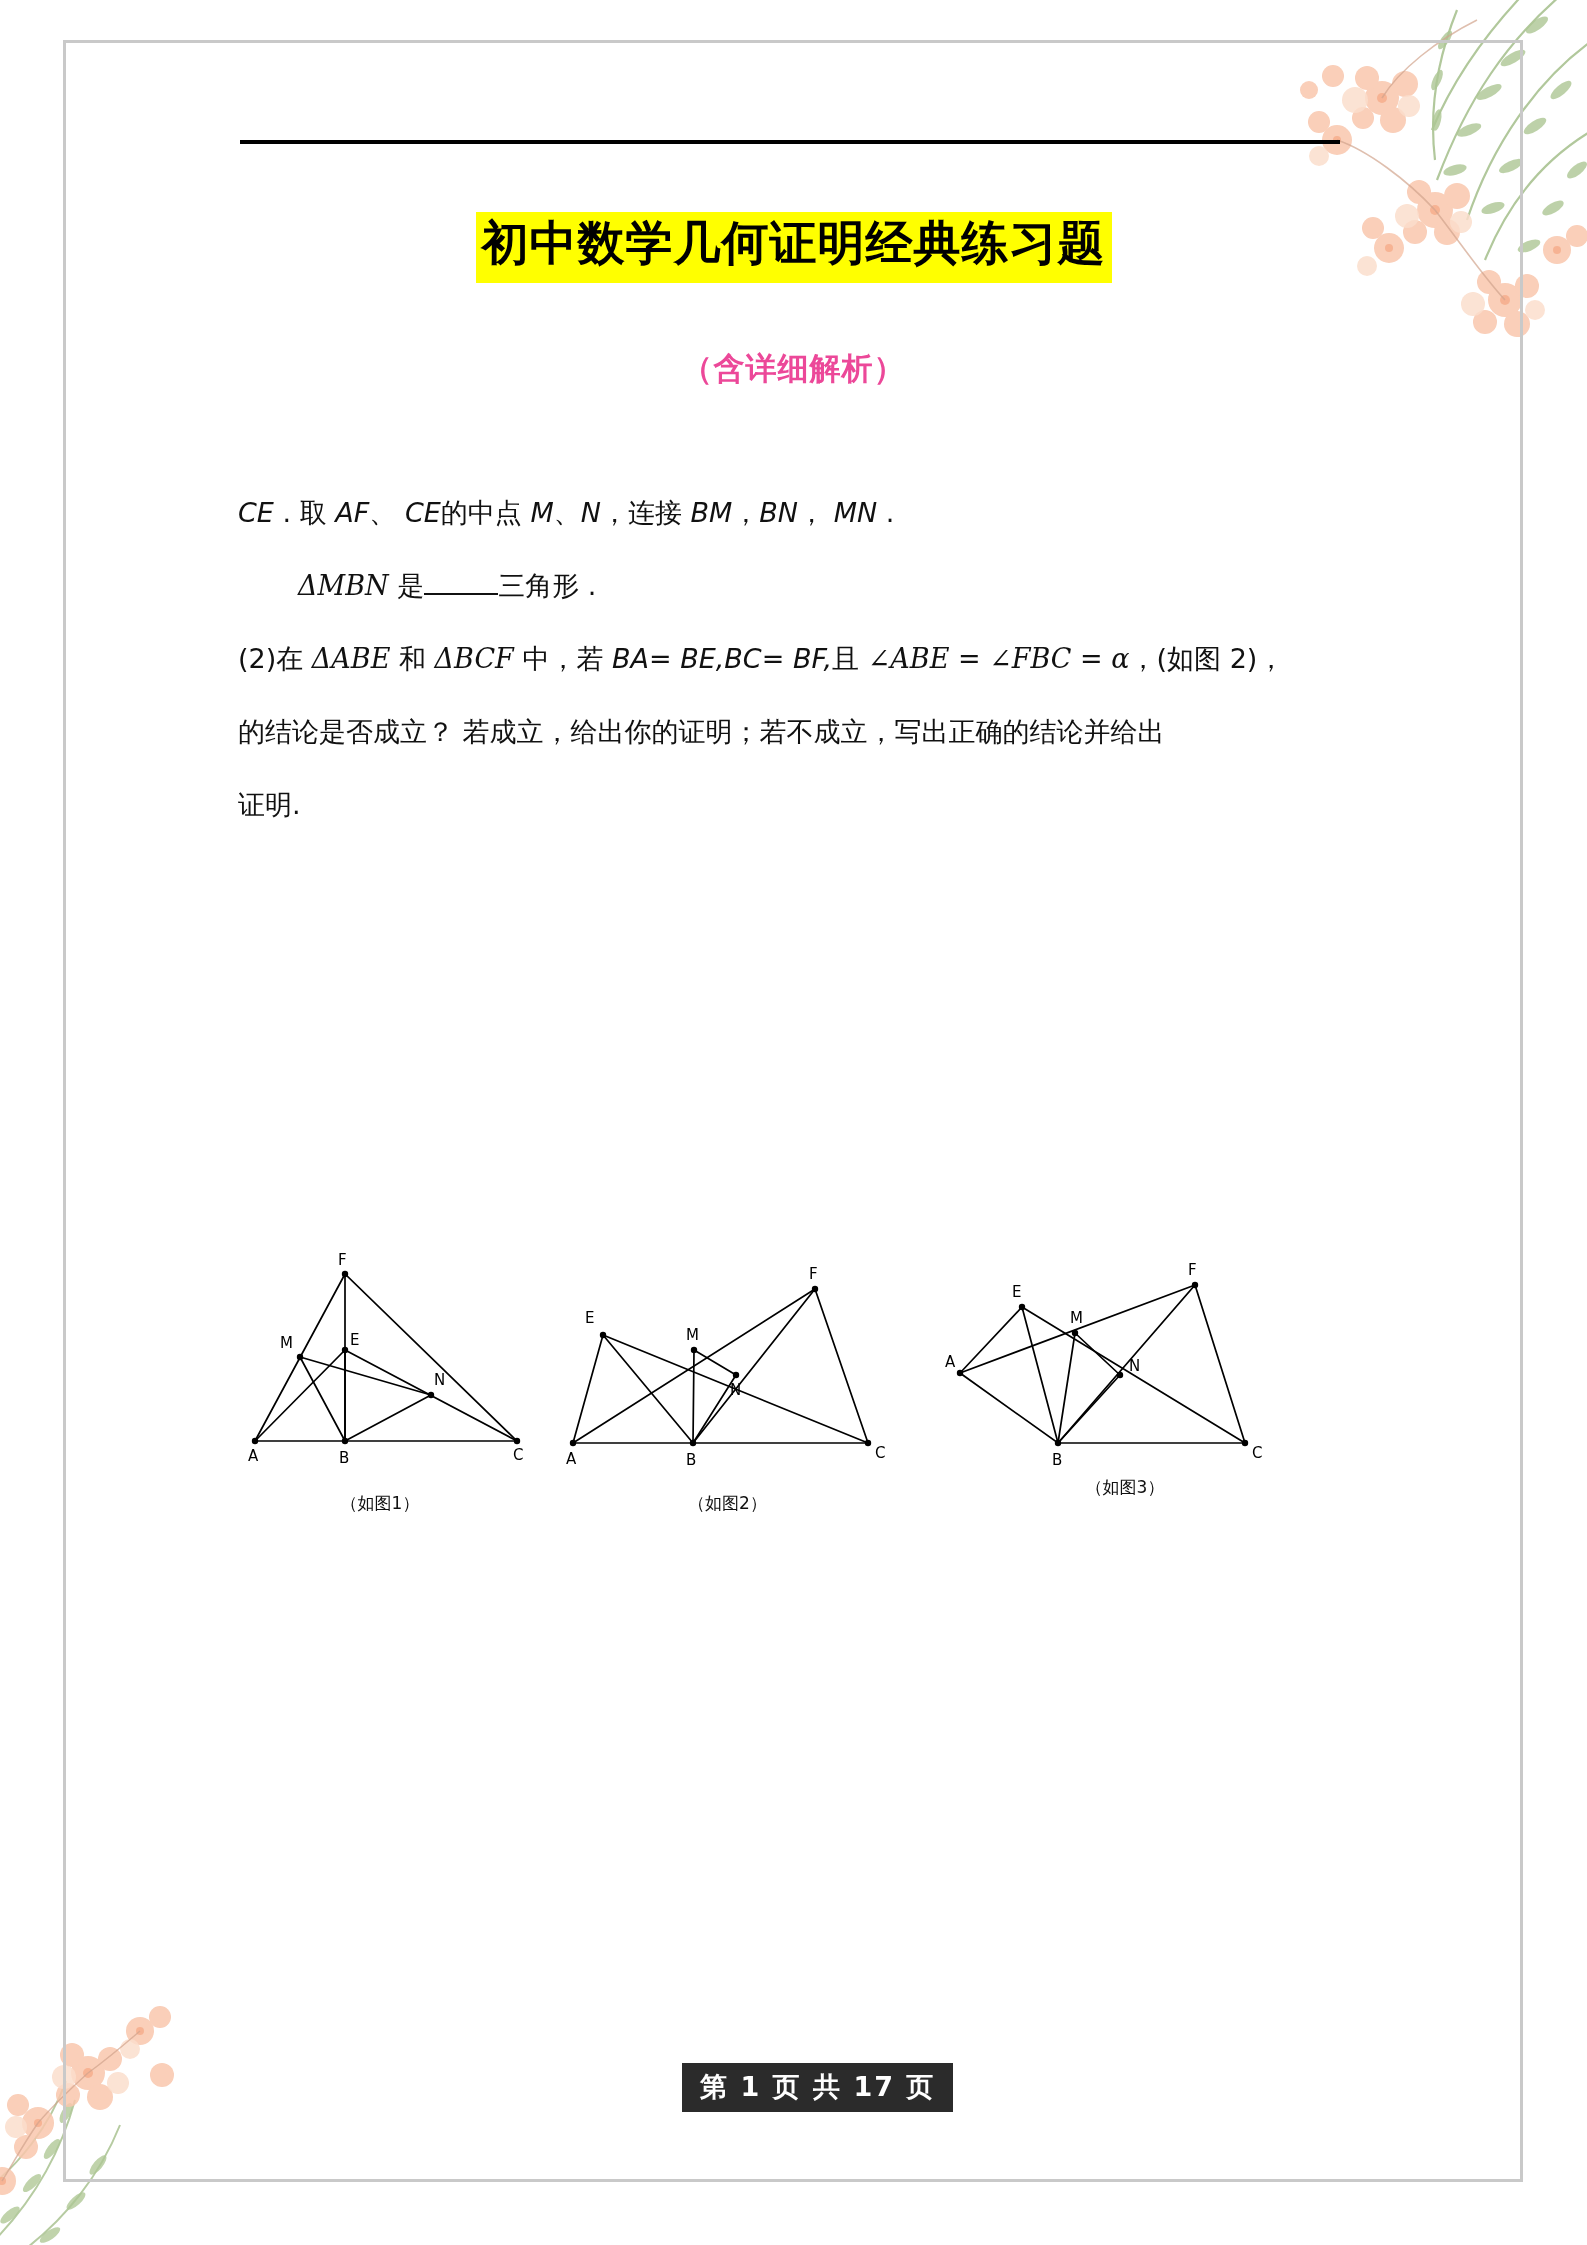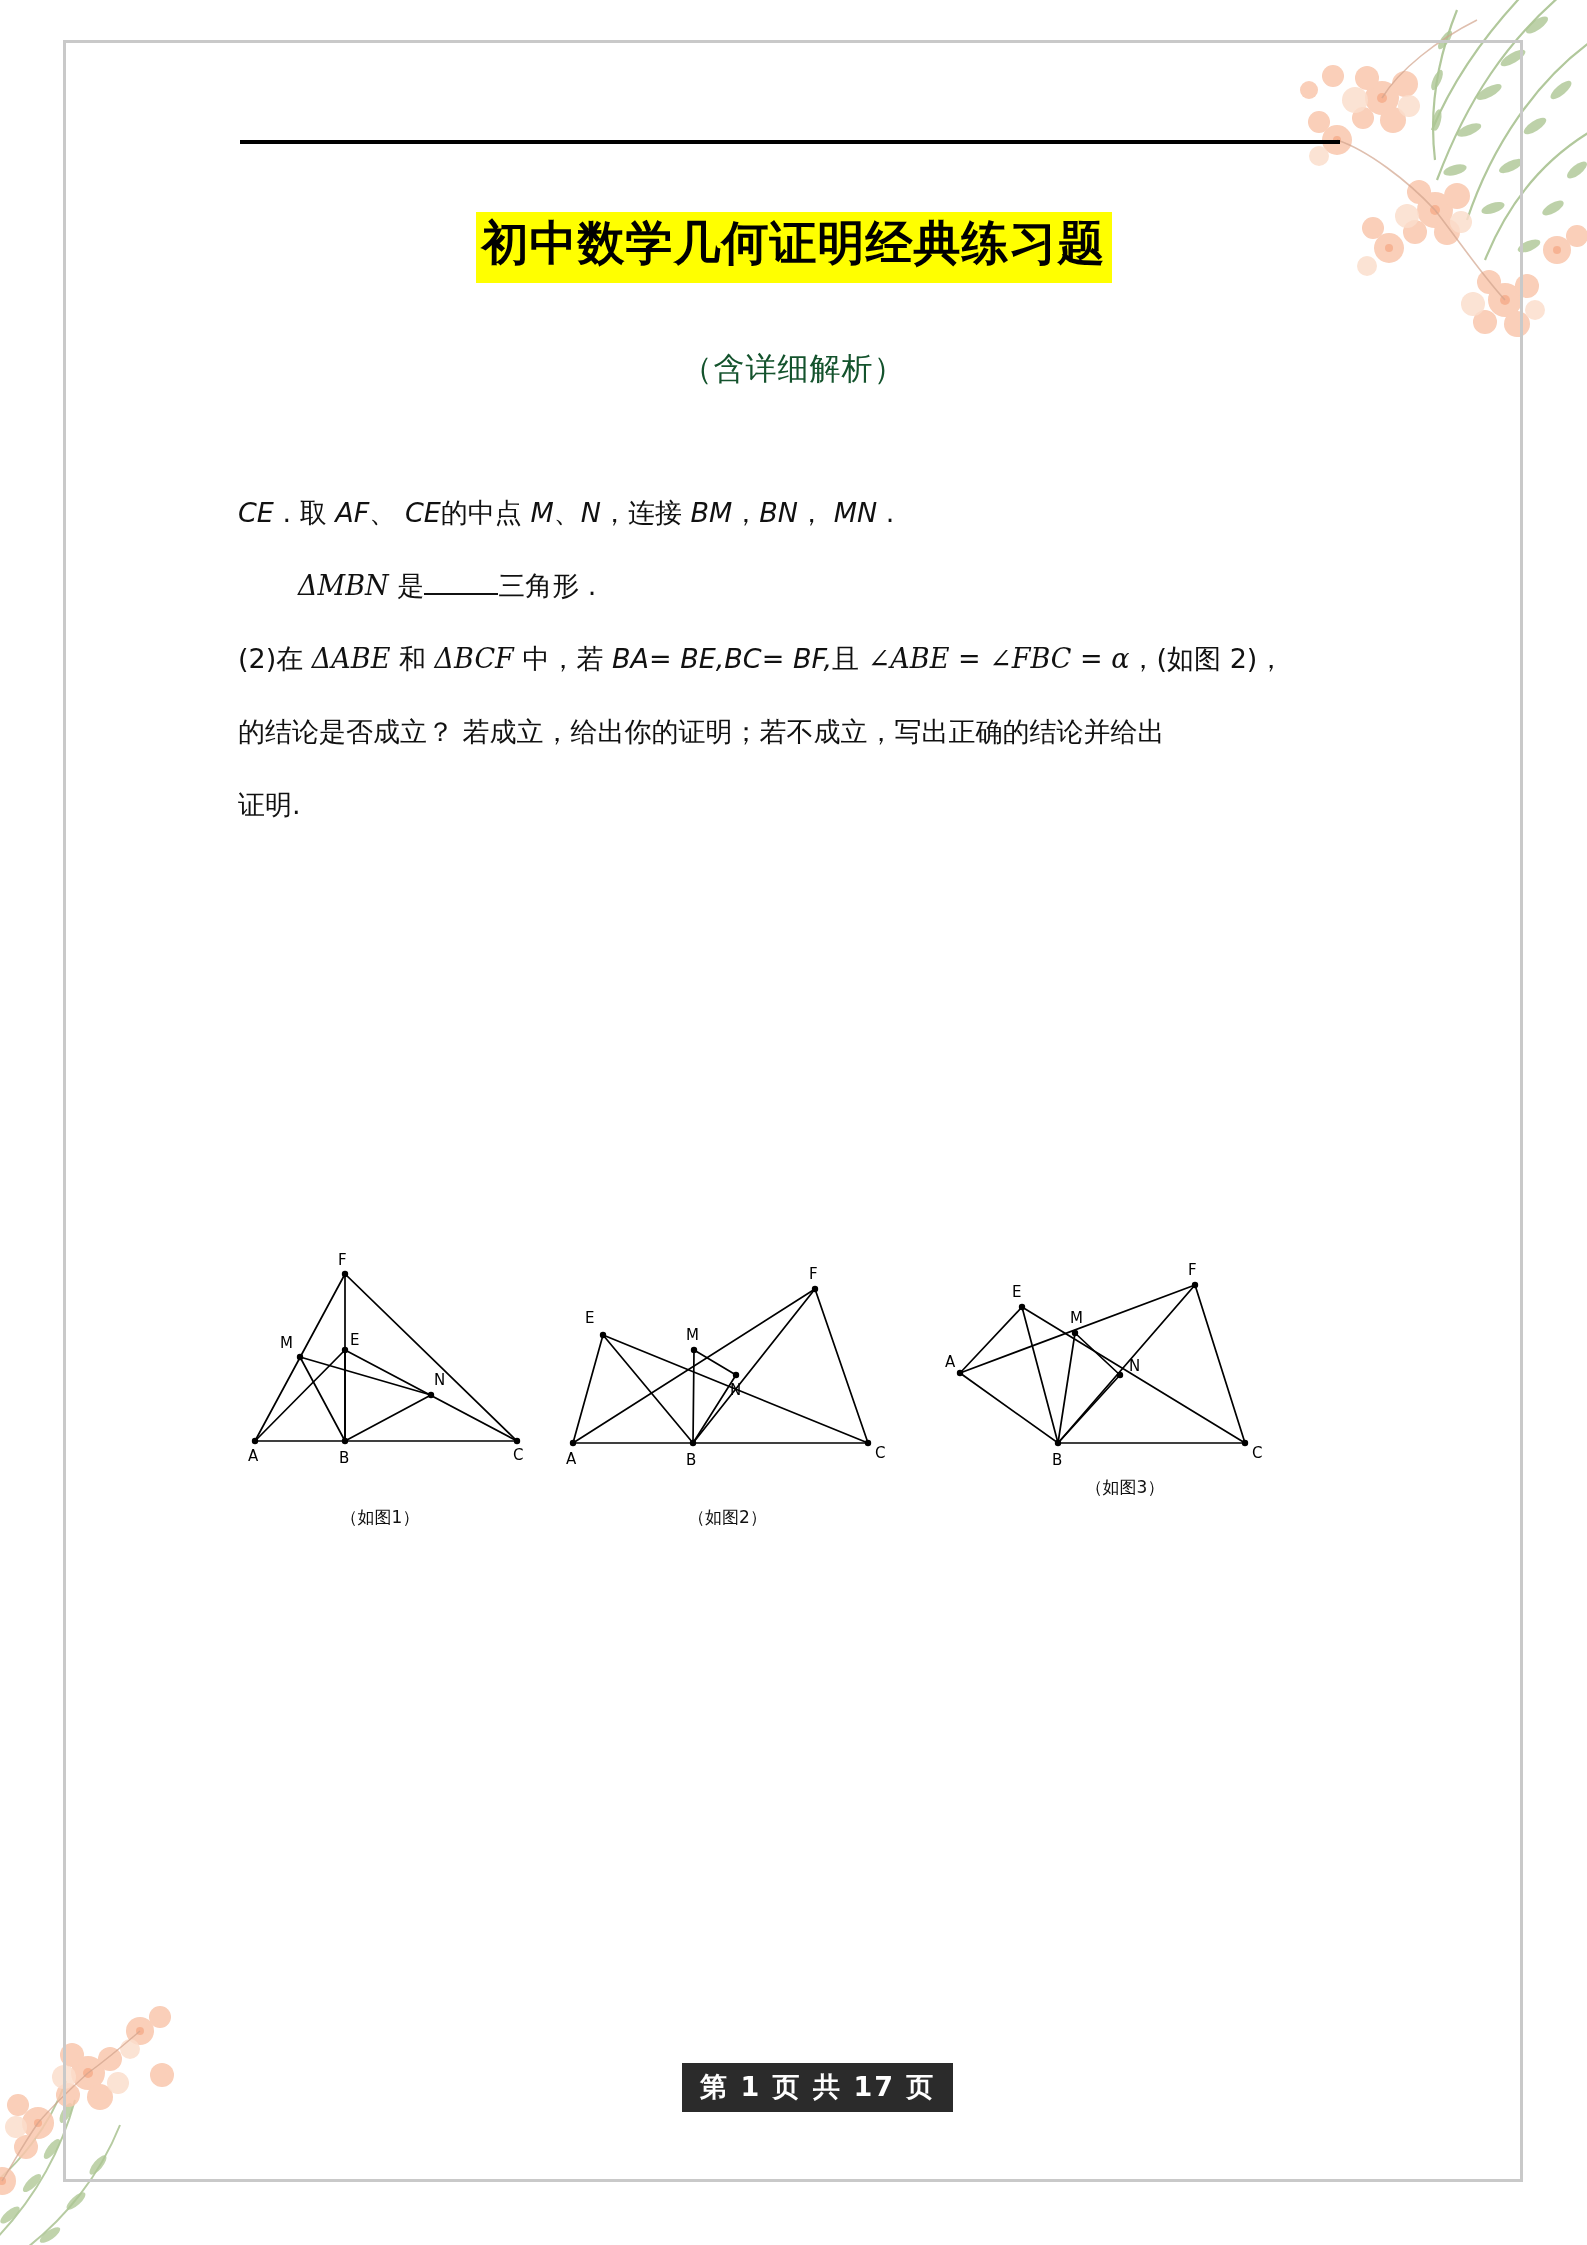--- a/index.html
+++ b/index.html
@@ -64,23 +64,23 @@
   }
   .subtitle-wrap {
     position: absolute;
     left: 0;
     top: 348px;
     width: 1587px;
     text-align: center;
   }
   .doc-subtitle {
     font-family: "DejaVu Sans", "Liberation Sans", sans-serif;
-    font-weight: normal;
+    font-weight: bold;
     font-size: 31px;
-    color: #14532d;
+    color: #ec4899;
     letter-spacing: 1px;
   }
 
   
   .body-text {
     position: absolute;
     left: 238px;
     top: 476px;
     width: 1140px;
     color: #111;
@@ -121,21 +121,21 @@
   .fig {
     position: absolute;
     top: 0;
   }
   .fig svg { display: block; }
   .fig-caption {
     text-align: center;
     font-size: 17px;
     font-family: "DejaVu Sans", "Liberation Sans", sans-serif;
     color: #111;
-    margin-top: 16px;
+    margin-top: 2px;
   }
 
   
   .footer-banner {
     position: absolute;
     left: 682px;
     top: 2063px;
     background: #2b2b2b;
     color: #ffffff;
     font-family: "DejaVu Sans", "Liberation Sans", sans-serif;

